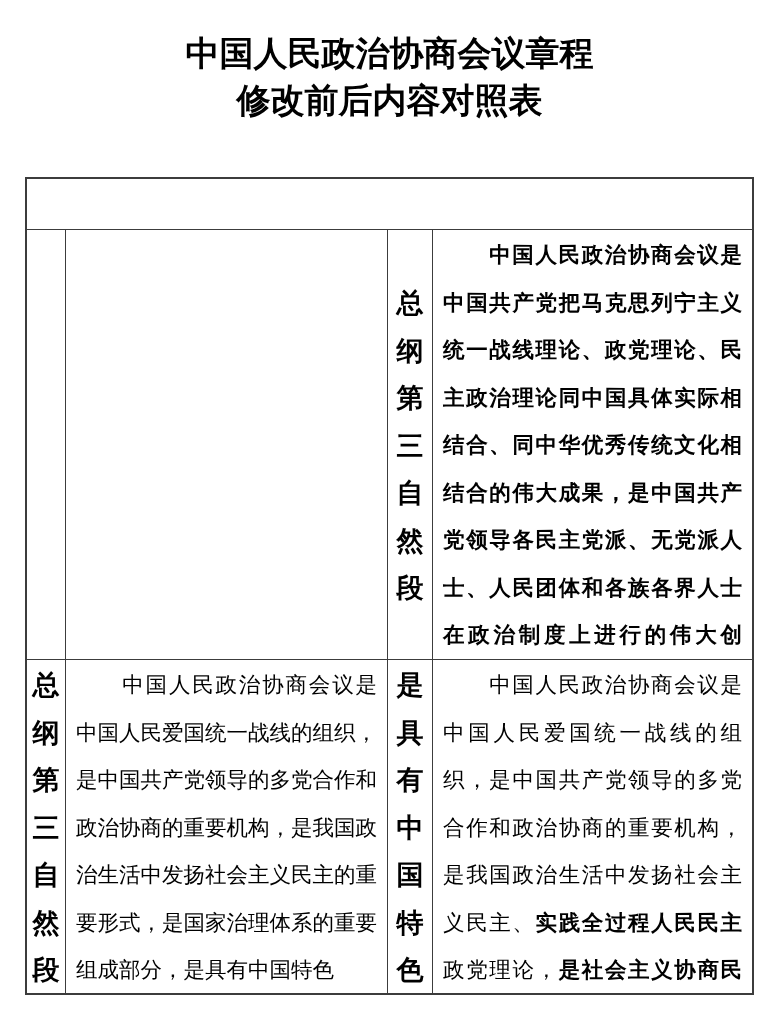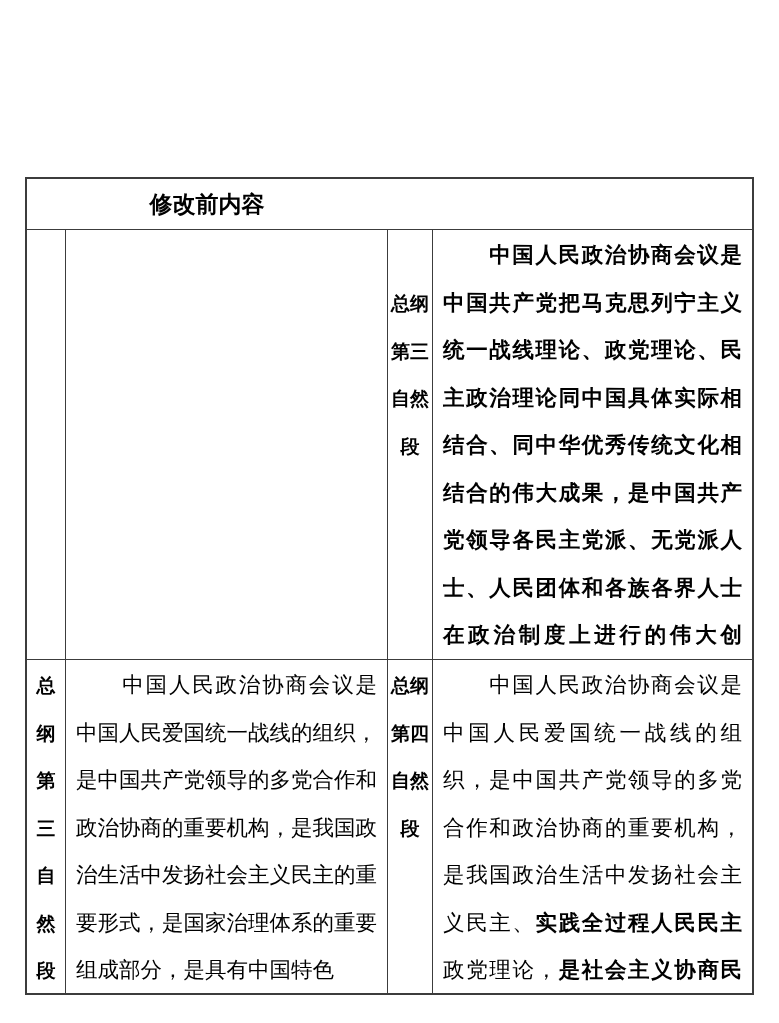--- a/index.html
+++ b/index.html
@@ -54,21 +54,21 @@
     overflow: hidden;
   }
   .trow.row-1 { height: 429px; }
   .trow.row-2 { height: 333px; }
   .cell {
     box-sizing: border-box;
     overflow: hidden;
   }
   .cell + .cell { border-left: 1.5px solid #3c3c3c; }
   .label-cell {
-    font-size: 19px;
+    font-size: 27px;
     line-height: 47.5px;
     font-weight: bold;
     font-family: "Liberation Sans", "DejaVu Sans", sans-serif;
     text-align: center;
     word-break: break-all;
     line-break: anywhere;
     padding: 2px 3px 0 3px;
   }
   .label-cell.pad-first-line { padding-top: 50px; }
   .content-cell {
@@ -88,43 +88,46 @@
   .seg-new {
     font-family: "Liberation Sans", "DejaVu Sans", sans-serif;
     font-weight: bold;
   }
 </style>
 </head>
 <body>
 
 <div class="page">
 
+  <div class="doc-title">
+    <div>中国人民政治协商会议章程</div>
+    <div>修改前后内容对照表</div>
+  </div>
 
   <div class="cmp-table">
 
     <div class="thead">
-      <div class="th-cell">修改前内容</div>
     </div>
 
     <div class="trow row-1">
       <div class="cell label-cell"></div>
       <div class="cell content-cell">
         <p class="paragraph"></p>
       </div>
       <div class="cell label-cell pad-first-line">总纲第三自然段</div>
       <div class="cell content-cell">
         <p class="paragraph"><span class="seg-new">中国人民政治协商会议是中国共产党把马克思列宁主义统一战线理论、政党理论、民主政治理论同中国具体实际相结合、同中华优秀传统文化相结合的伟大成果，是中国共产党领导各民主党派、无党派人士、人民团体和各族各界人士在政治制度上进行的伟大创造。</span></p>
       </div>
     </div>
 
     <div class="trow row-2">
       <div class="cell label-cell">总纲第三自然段</div>
       <div class="cell content-cell">
         <p class="paragraph"><span class="seg-old">中国人民政治协商会议是中国人民爱国统一战线的组织，是中国共产党领导的多党合作和政治协商的重要机构，是我国政治生活中发扬社会主义民主的重要形式，是国家治理体系的重要组成部分，是具有中国特色</span></p>
       </div>
-      <div class="cell label-cell">总纲第四自然段</div>
+      <div class="cell label-cell">是具有中国特色</div>
       <div class="cell content-cell">
         <p class="paragraph"><span class="seg-old">中国人民政治协商会议是中国人民爱国统一战线的组织，是中国共产党领导的多党合作和政治协商的重要机构，是我国政治生活中发扬社会主义民主、</span><span class="seg-new">实践全过程人民民主</span><span class="seg-old">政党理论，</span><span class="seg-new">是社会主义协商民主的重要</span></p>
       </div>
     </div>
 
   </div>
 </div>
 
 </body></html>

